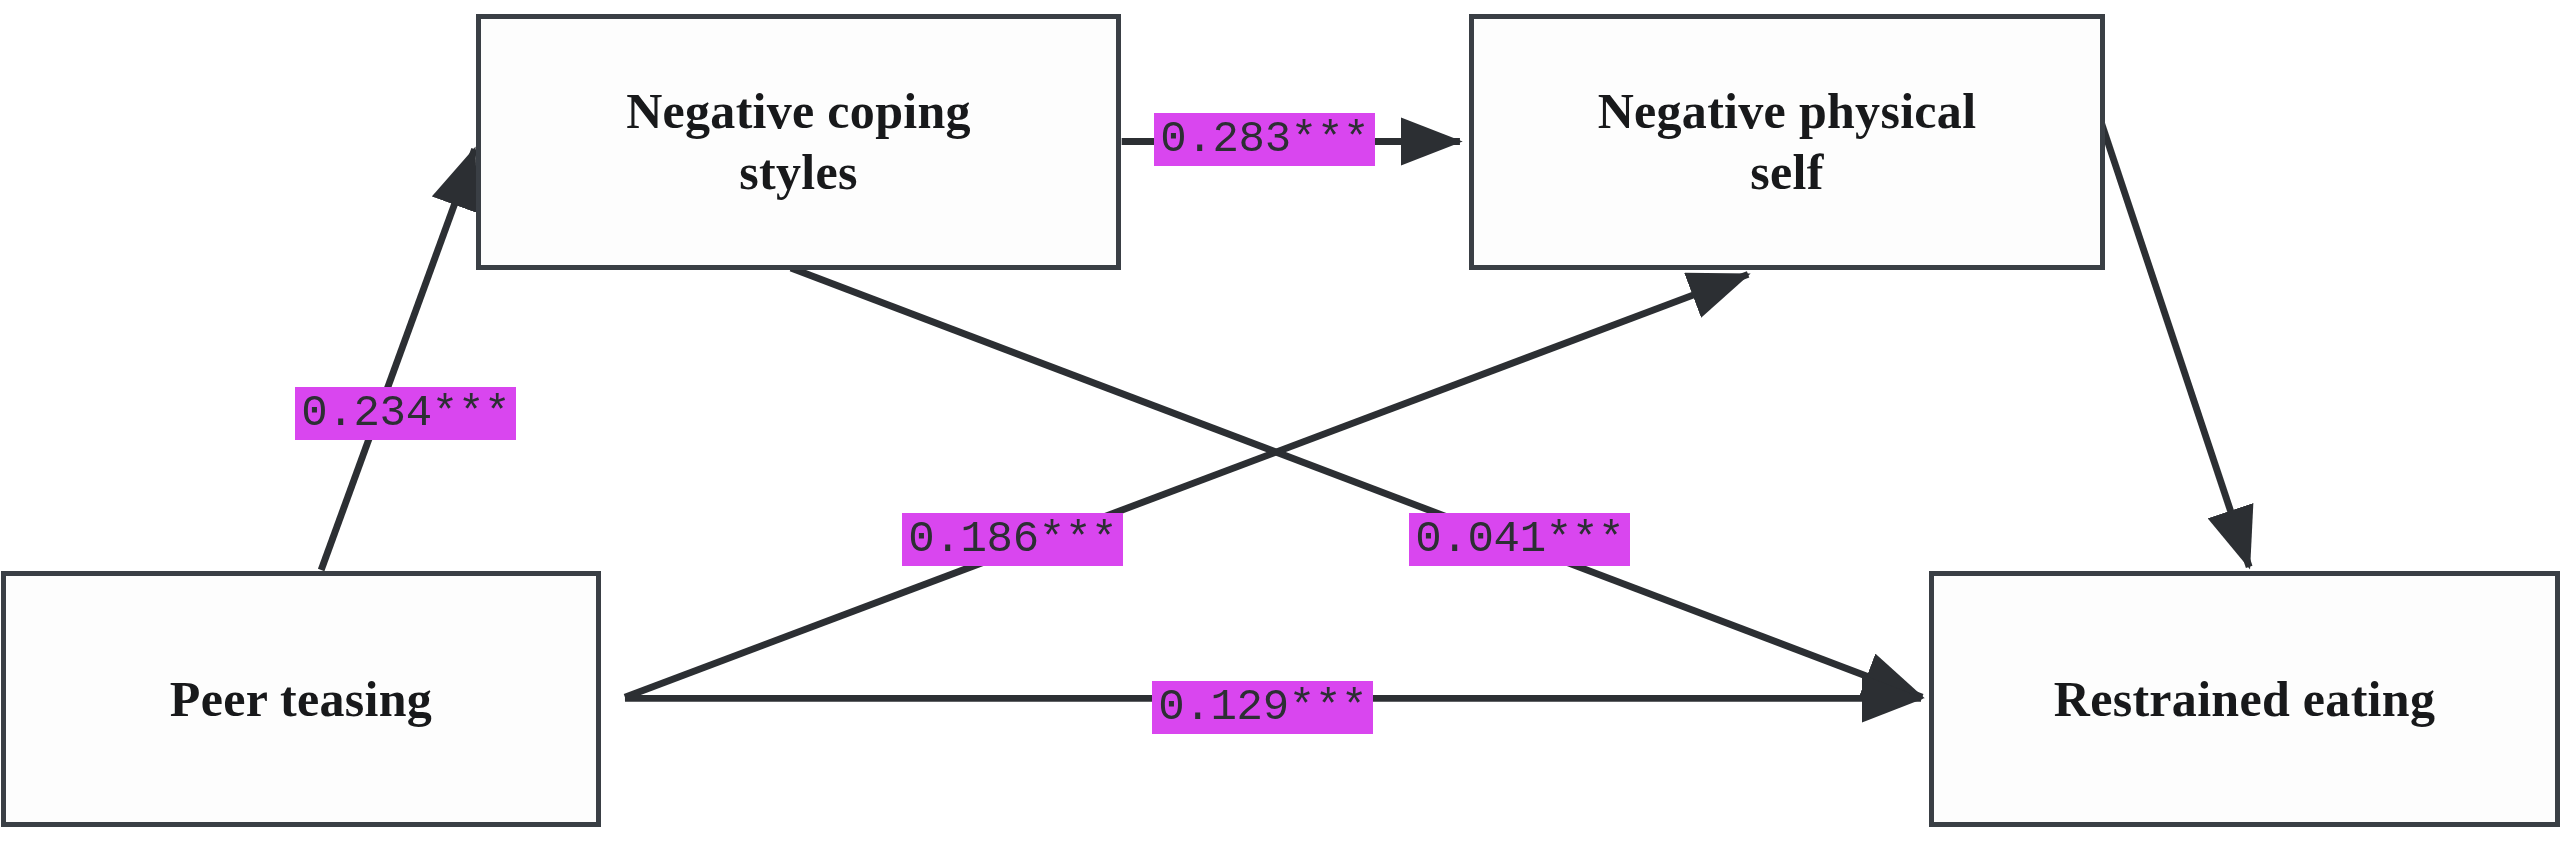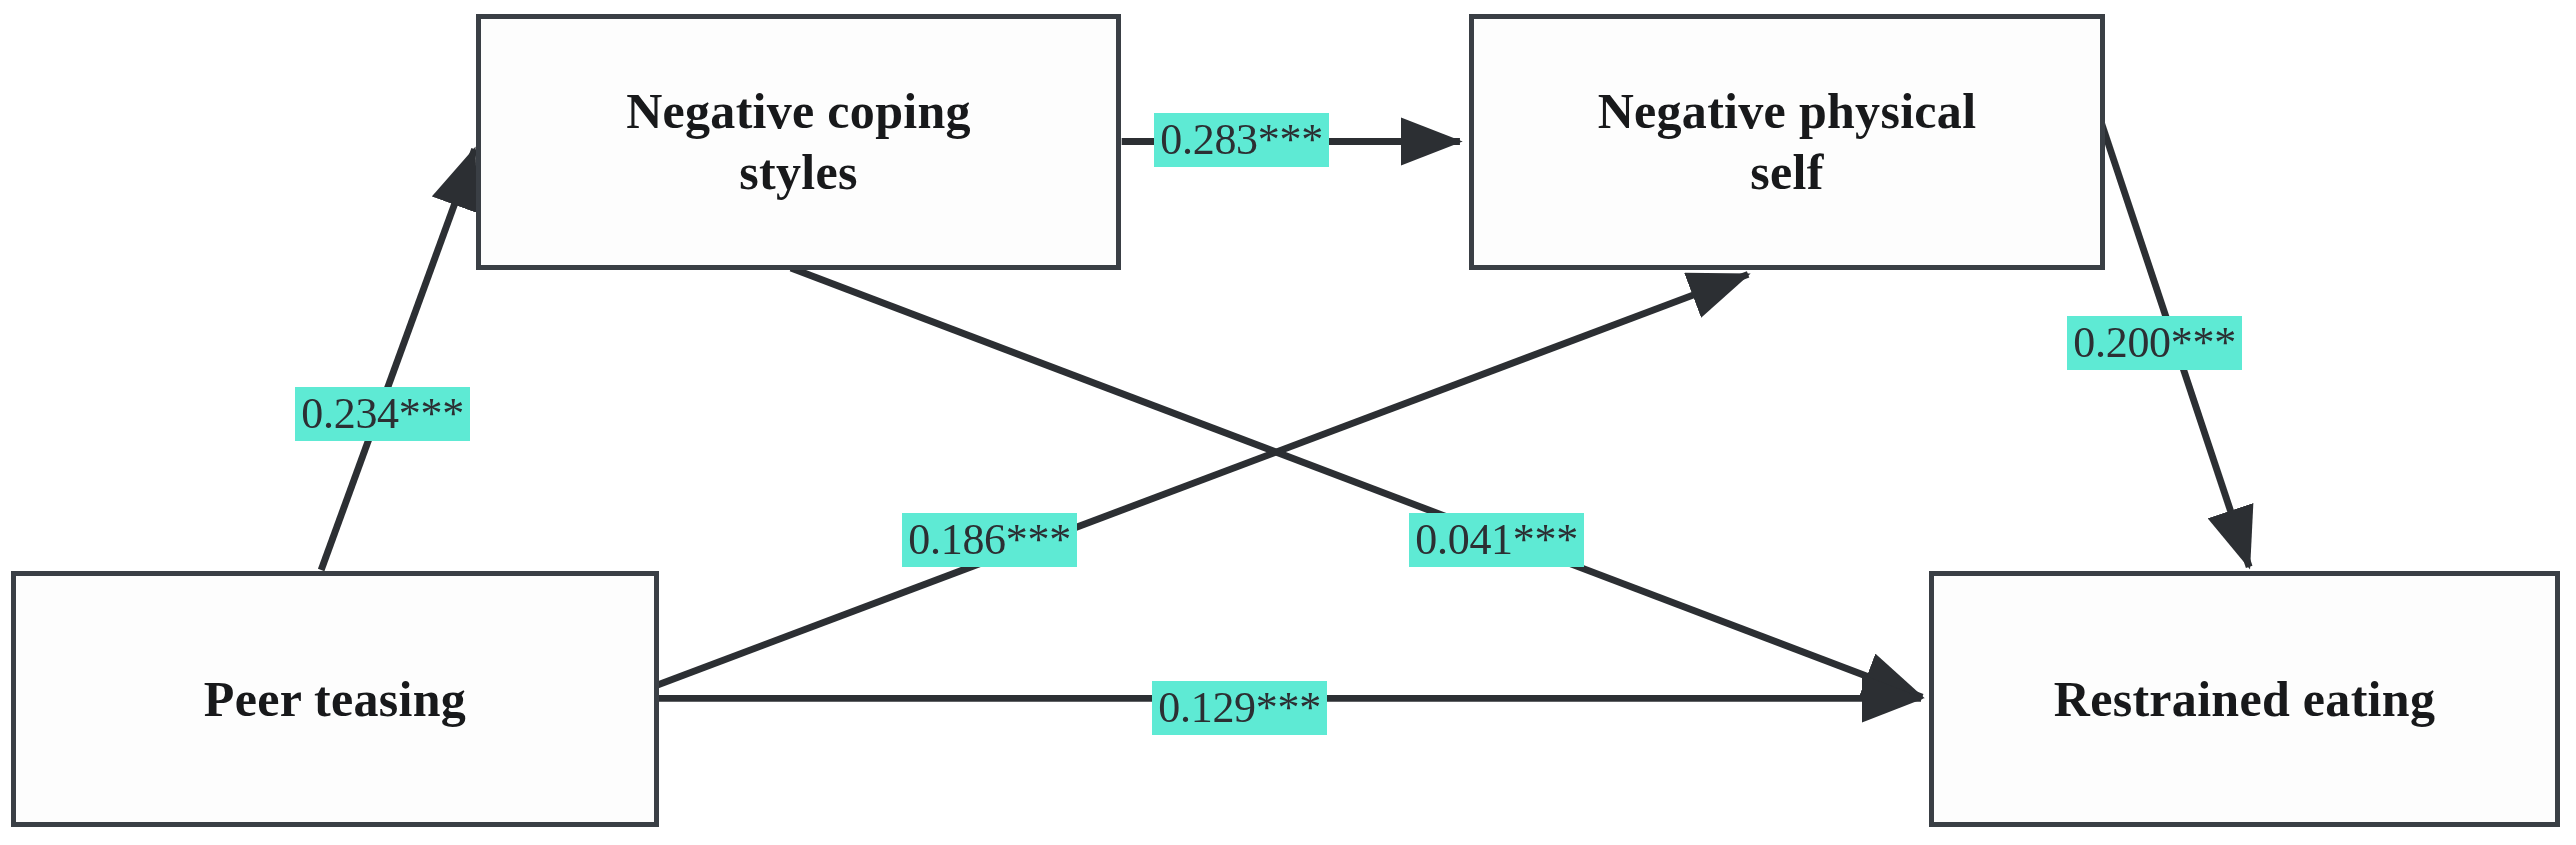--- a/index.html
+++ b/index.html
@@ -40,24 +40,24 @@
     font-weight: bold;
     font-size: 50px;
     line-height: 1.22;
     color: #18191b;
     letter-spacing: 0.3px;
     padding: 0 12.5px;
     white-space: pre-line;
   }
   .edge-label {
     position: absolute;
-    font-family: Liberation Serif, serif;
+    font-family: Liberation Mono, monospace;
     font-size: 44px;
     color: #2c2f33;
-    background: #5eead4;
+    background: #d946ef;
     padding: 1.3px 6.3px;
     white-space: nowrap;
     z-index: 4;
     letter-spacing: -0.3px;
   }
 </style>
 </head>
 <body>
 
 <div id="diagram-root">
@@ -75,21 +75,21 @@
 
     <line x1="3352" y1="190" x2="3590" y2="905" stroke="#2c2f33" stroke-width="11" marker-end="url(#arrowhead)"></line>
 
     <line x1="997" y1="1113" x2="2790" y2="438" stroke="#2c2f33" stroke-width="11" marker-end="url(#arrowhead)"></line>
 
     <line x1="1262" y1="428" x2="3068" y2="1113" stroke="#2c2f33" stroke-width="11" marker-end="url(#arrowhead)"></line>
 
     <line x1="997" y1="1115" x2="3066" y2="1115" stroke="#2c2f33" stroke-width="11" marker-end="url(#arrowhead)"></line>
   </svg>
 
-  <div class="node-box" style="left:11px; top:571px; width:648px; height:256px;">
+  <div class="node-box" style="left:1px; top:571px; width:600px; height:256px;">
     <span class="node-label">Peer teasing</span>
   </div>
 
   <div class="node-box" style="left:476px; top:13.8px; width:645px; height:256px;">
     <span class="node-label">Negative coping
 styles</span>
   </div>
 
   <div class="node-box" style="left:1469px; top:13.8px; width:636px; height:256px;">
     <span class="node-label">Negative physical
@@ -97,21 +97,20 @@
   </div>
 
   <div class="node-box" style="left:1929px; top:571px; width:631px; height:256px;">
     <span class="node-label">Restrained eating</span>
   </div>
 
   <div class="edge-label" style="left:295px; top:371px;margin-top:16px;">0.234***</div>
 
   <div class="edge-label" style="left:1154px; top:113px;">0.283***</div>
 
-  <div class="edge-label" style="left:2067px; top:316px;">0.200***</div>
 
   <div class="edge-label" style="left:902px; top:513px;">0.186***</div>
 
   <div class="edge-label" style="left:1409px; top:513px;">0.041***</div>
 
   <div class="edge-label" style="left:1152px; top:669px;margin-top:12px;">0.129***</div>
 
 </div>
 
 

